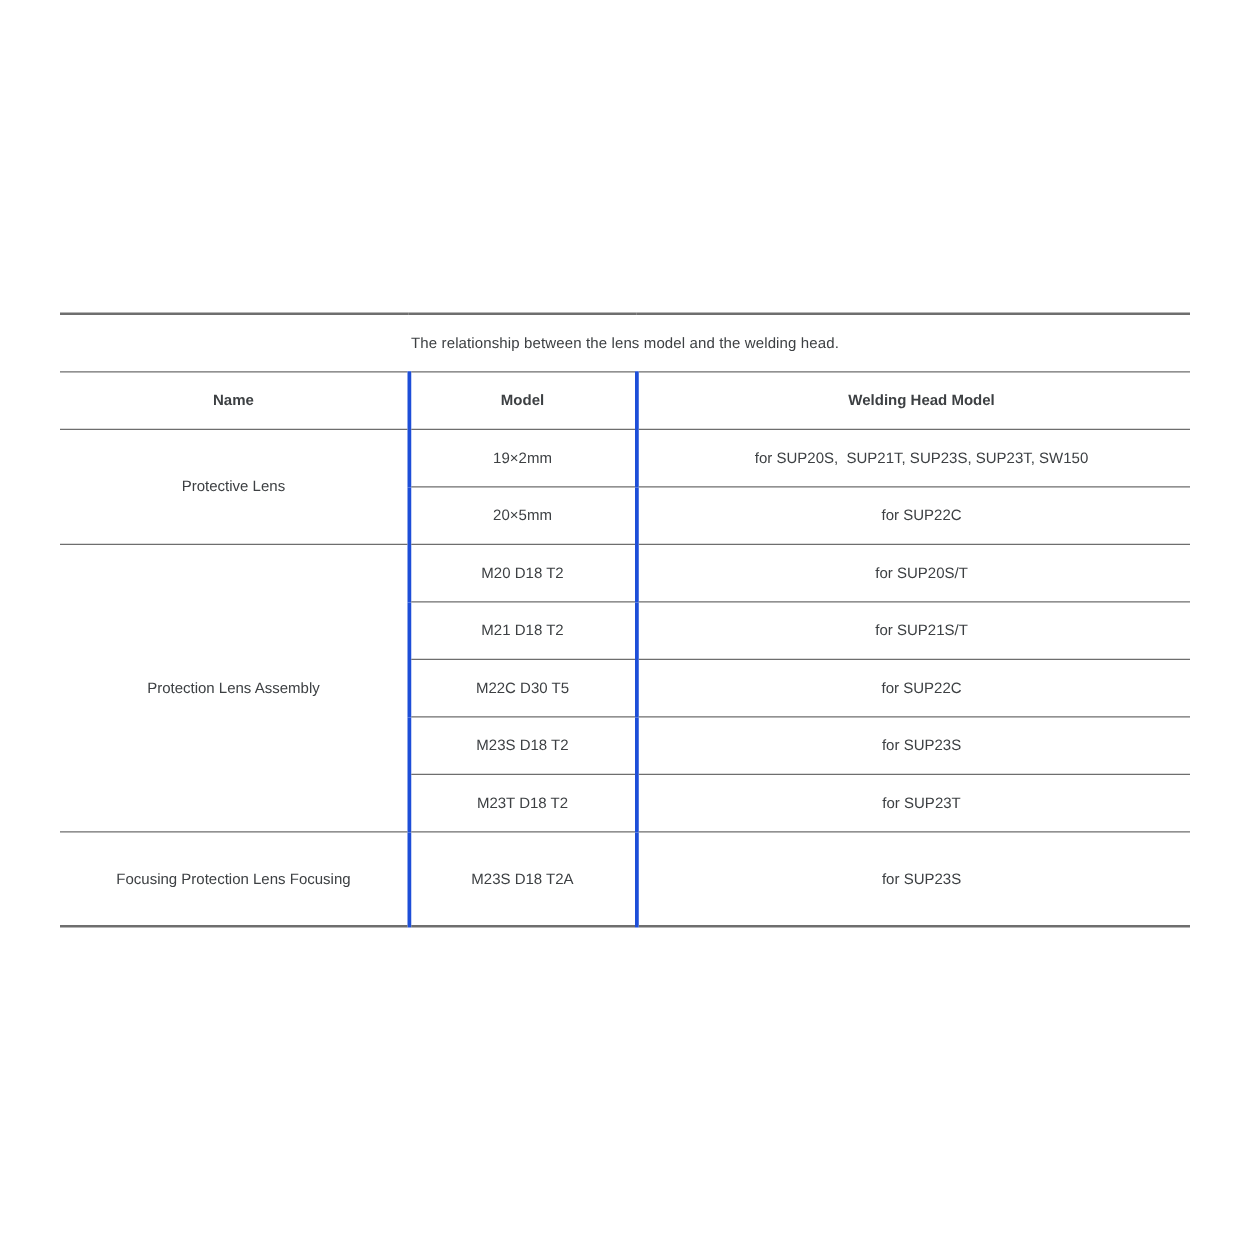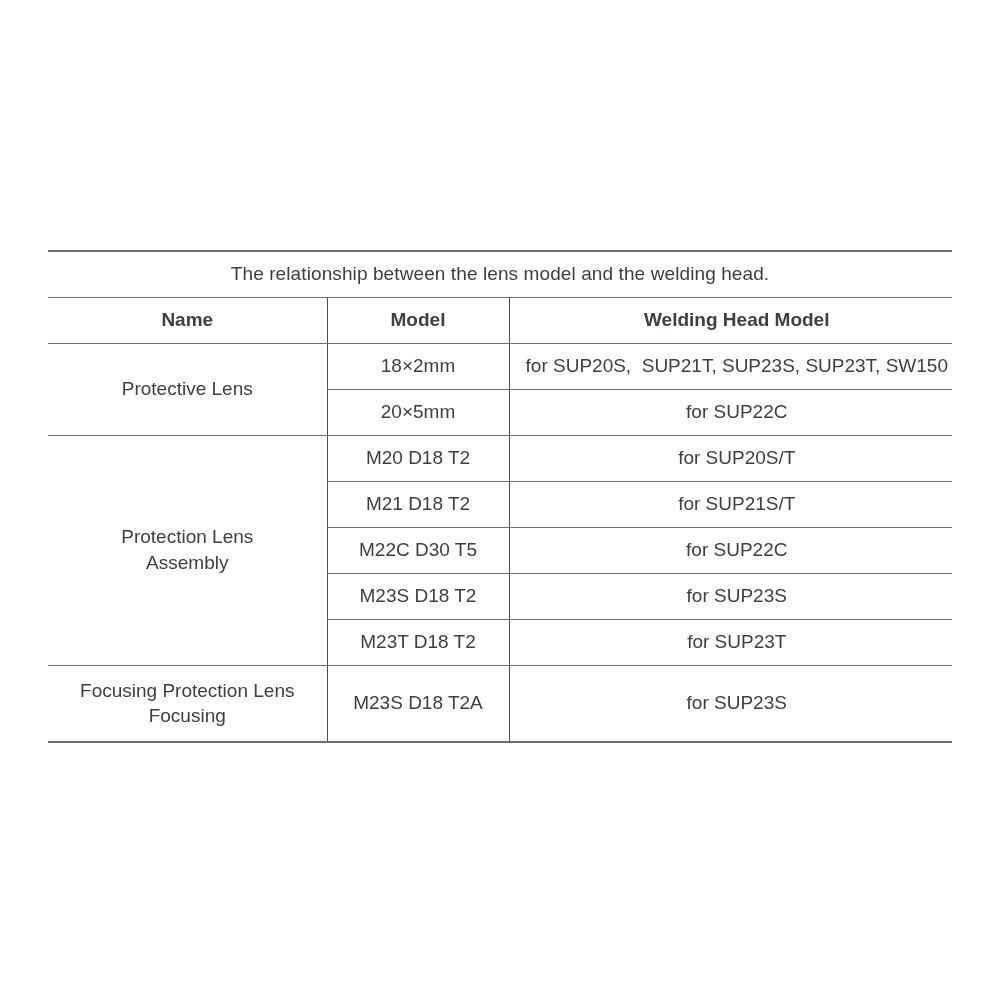--- a/index.html
+++ b/index.html
@@ -22,39 +22,39 @@
     top: 250px;
     width: 904px;
   }
   table.spec {
     width: 100%;
     border-collapse: collapse;
     table-layout: fixed;
     border-top: 2px solid #6e6e6e;
     border-bottom: 2px solid #6e6e6e;
     color: #3d4043;
-    font-size: 19px;
+    font-size: 12px;
   }
   table.spec td {
     text-align: center;
     vertical-align: middle;
     height: 46px;
     line-height: 1.35;
   }
   td.title-cell {
     border-bottom: 1px solid #6e6e6e;
     height: 45px;
     letter-spacing: 0.1px;
   }
   tr.hdr td {
     border-bottom: 1px solid #6e6e6e;
     font-weight: bold;
   }
   td.col2, td.col3 {
-    border-left: 1px solid #1d4ed8;
+    border-left: 3px solid #1d4ed8;
     margin-left: 41px;
   }
   td.rb {
     border-bottom: 1px solid #6e6e6e;
   }
   td.name-cell {
     padding: 12px 30px;
   }
   td.col3 {
     white-space: pre-wrap;
@@ -82,21 +82,21 @@
       </tr>
 
       <tr class="hdr">
         <td class="col1">Name</td>
         <td class="col2">Model</td>
         <td class="col3">Welding Head Model</td>
       </tr>
 
       <tr>
         <td class="col1 name-cell rb" rowspan="2">Protective Lens</td>
-        <td class="col2 rb">18×2mm</td>
+        <td class="col2 rb">19×2mm</td>
         <td class="col3 rb">for SUP20S,  SUP21T, SUP23S, SUP23T, SW150</td>
       </tr>
       <tr>
         <td class="col2 rb">20×5mm</td>
         <td class="col3 rb">for SUP22C</td>
       </tr>
 
       <tr>
         <td class="col1 name-cell rb" rowspan="5">Protection Lens Assembly</td>
         <td class="col2 rb">M20 D18 T2</td>

